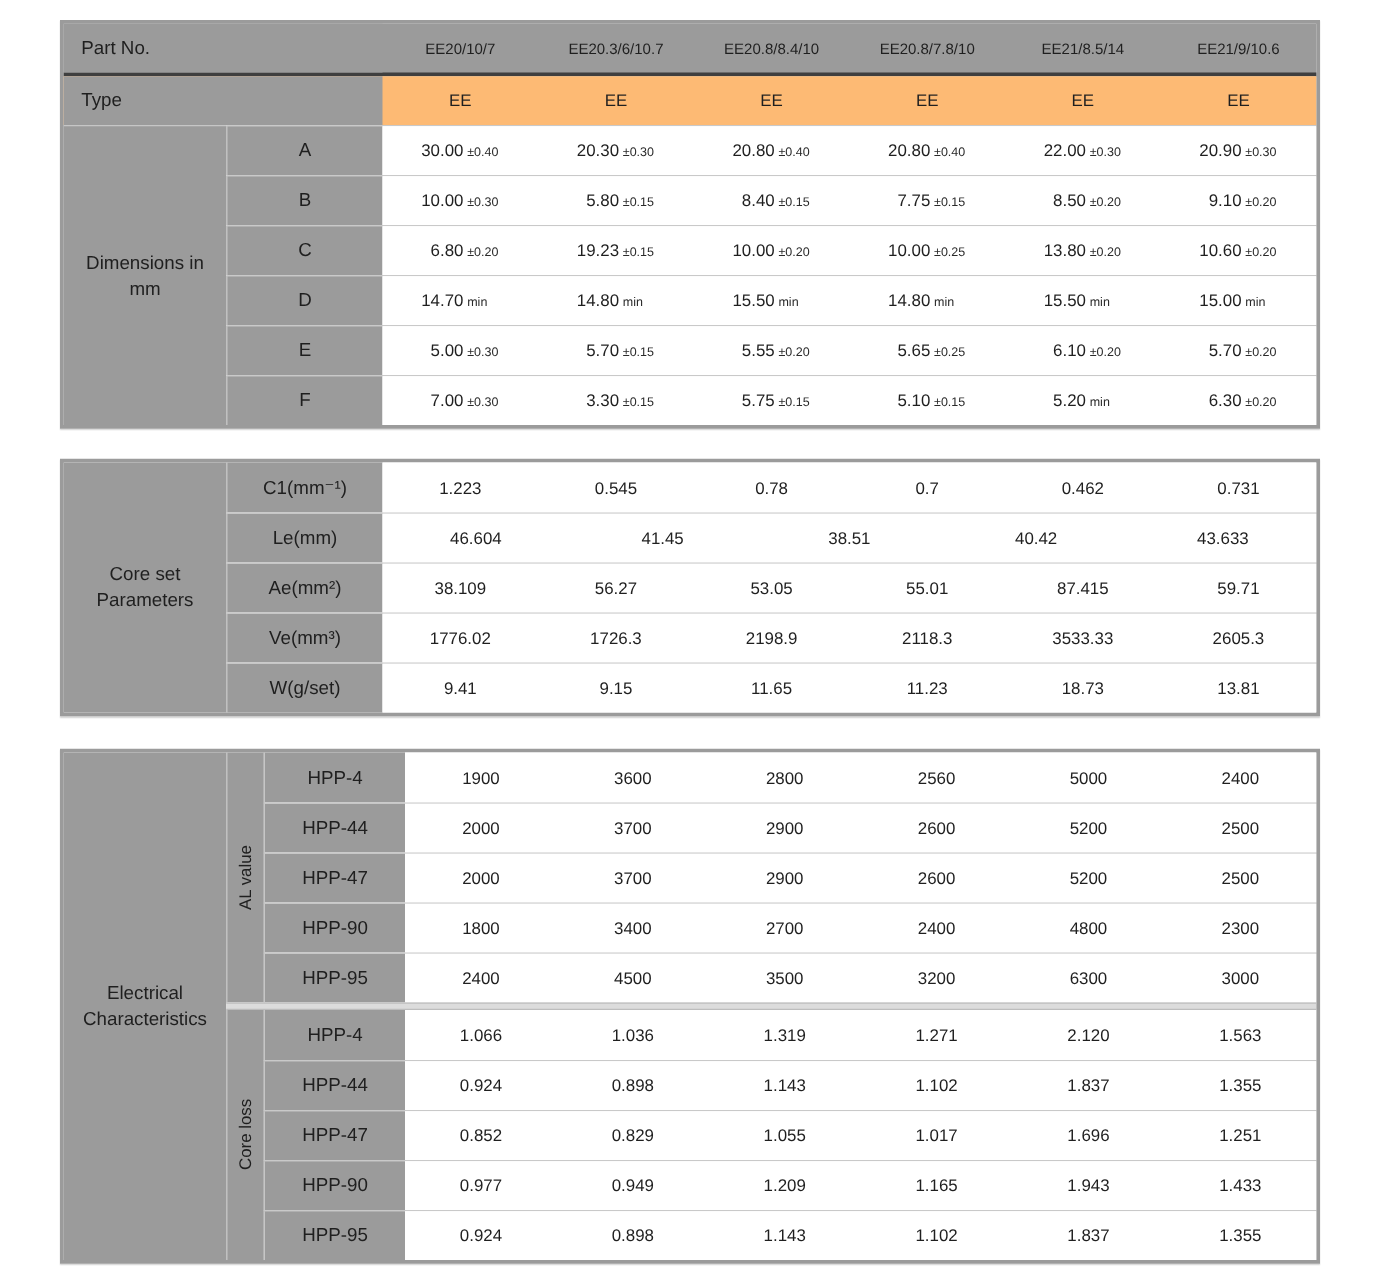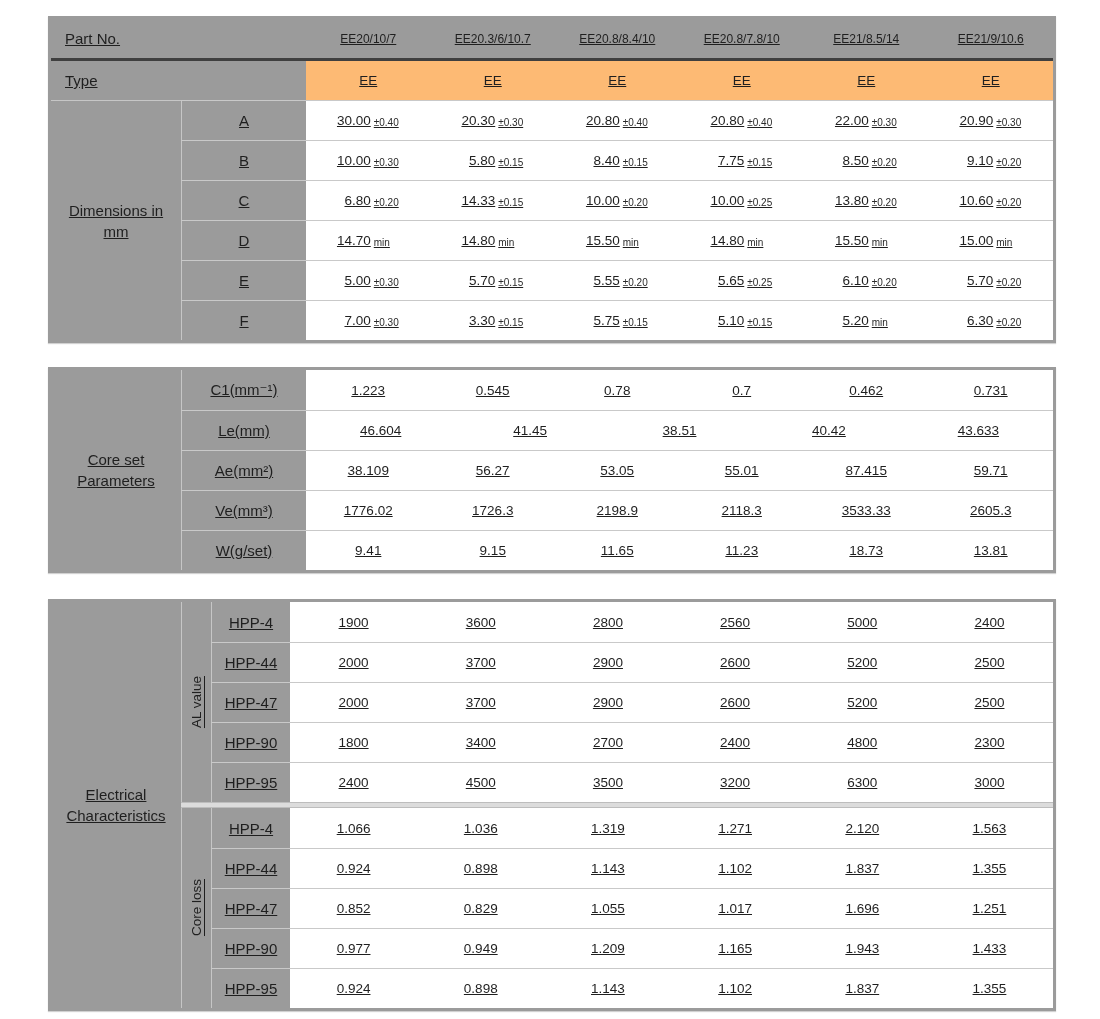--- a/index.html
+++ b/index.html
@@ -8,21 +8,21 @@
     --row-line:#c9c9c9;
     --gray-line:#c6c6c6;
     --text:#1f1f1f;
     --separator:#dcdcdc;
     --separator-edge:#bdbdbd;
     --page-bg:#ffffff;
     --table-border:#9b9b9b;
   }
   *{box-sizing:border-box;margin:0;padding:0;}
   body{font-family:"Liberation Sans","DejaVu Sans",sans-serif;color:var(--text);background:#fff;}
-  .page{width:1100px;height:1019px;background:var(--page-bg);padding:16px 44px 5px 48px;overflow:hidden;text-decoration:underline;}
+  .page{width:1100px;height:1019px;background:var(--page-bg);padding:16px 44px 5px 48px;overflow:hidden;}
   .tbl{width:1008px;border:3px solid var(--table-border);background:#fff;box-shadow:0 1px 1px rgba(0,0,0,.18);}
   .t2{margin-top:24px;}
   .t3{margin-top:26px;}
 
   
   .row{display:flex;}
   .head-row{background:var(--label-bg);border-bottom:3px solid var(--header-line);height:42px;}
   .type-row{height:39px;background:#fdba74;}
   .plabel{width:255px;display:flex;align-items:center;padding-left:14px;font-size:15px;background:var(--label-bg);flex-shrink:0;}
   .cells{flex:1;display:flex;}
@@ -33,21 +33,21 @@
 
   .body{display:flex;}
   .grouplabel{width:130px;background:var(--label-bg);display:flex;align-items:center;justify-content:center;text-align:center;font-size:15px;line-height:1.4;flex-shrink:0;padding:0 8px;}
   .grouplabel.topline{border-top:1px solid var(--gray-line);}
   .rows-wrap{flex:1;display:flex;flex-direction:column;}
   .drow{display:flex;height:40px;border-top:1px solid var(--row-line);}
   .t2 .rows-wrap .drow:first-child,
   .t3 .rows-wrap .drow:first-child{border-top:none;}
   .glabel{background:var(--label-bg);display:flex;align-items:center;justify-content:center;font-size:15px;border-left:1px solid var(--gray-line);flex-shrink:0;}
   .w125{width:125px;}
-  .w95{width:79px;}
+  .w95{width:113px;}
   .drow .cells{background:#fff;}
 
   
   .groups{flex:1;display:flex;flex-direction:column;}
   .egroup{display:flex;}
   .vlabel{width:30px;background:var(--label-bg);display:flex;align-items:center;justify-content:center;border-left:1px solid var(--gray-line);flex-shrink:0;}
   .vlabel span{writing-mode:vertical-rl;transform:rotate(180deg);font-size:13.5px;white-space:nowrap;}
   .egroup .rows-wrap{flex:1;}
   .gsep{height:6px;background:var(--separator);border-top:1px solid var(--separator-edge);border-bottom:1px solid var(--separator-edge);}
 </style>
@@ -141,21 +141,21 @@
             </div>
           </div>
           <div class="drow">
             <div class="glabel w125">C</div>
             <div class="cells">
               <div class="dcell">
                 <span class="v">6.80</span>
                 <span class="tol">±0.20</span>
               </div>
               <div class="dcell">
-                <span class="v">14.33</span>
+                <span class="v">19.23</span>
                 <span class="tol">±0.15</span>
               </div>
               <div class="dcell">
                 <span class="v">10.00</span>
                 <span class="tol">±0.20</span>
               </div>
               <div class="dcell">
                 <span class="v">10.00</span>
                 <span class="tol">±0.25</span>
               </div>

